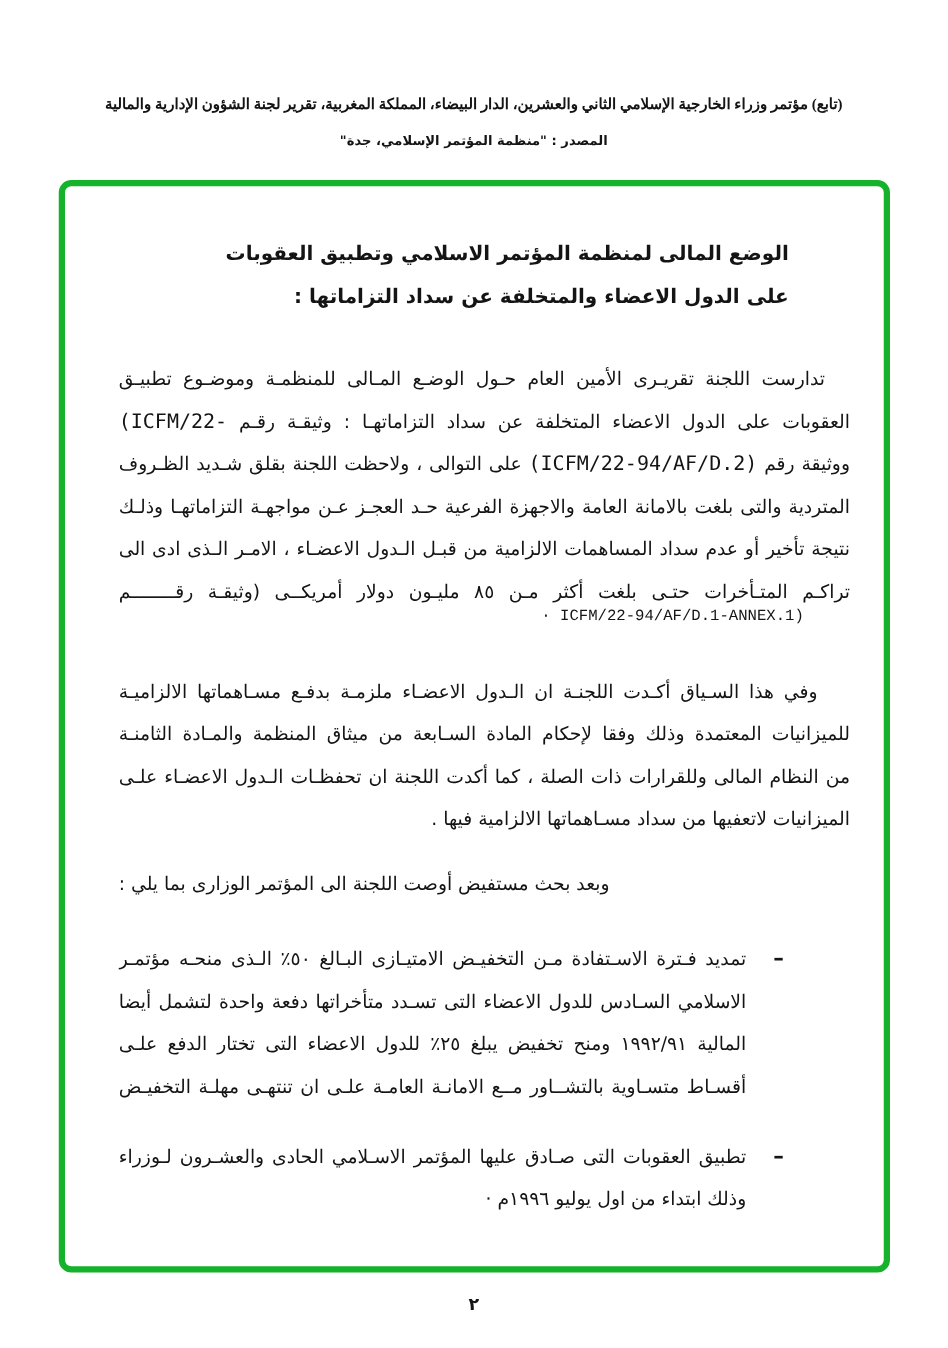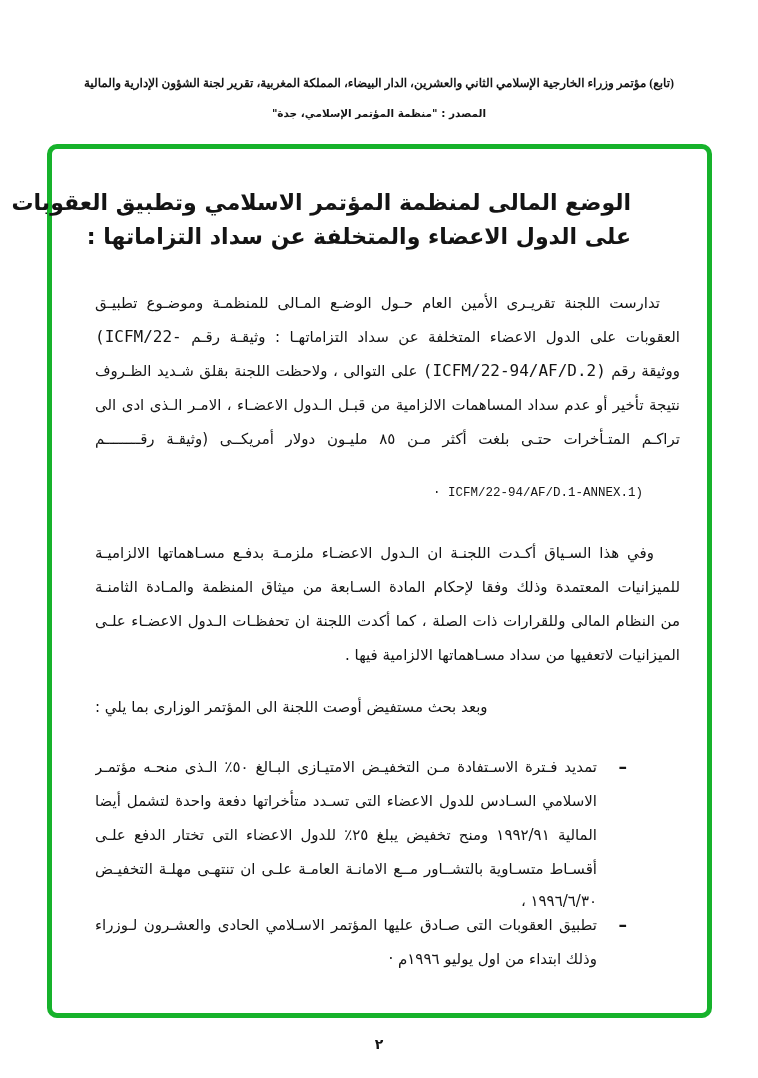--- a/index.html
+++ b/index.html
@@ -27,21 +27,21 @@
     position: absolute; left: 47px; top: 144px;
     width: 665px; height: 874px;
     box-sizing: border-box;
     border: 5px solid #16b22b;
     border-radius: 10px;
     background: transparent;
   }
   .title {
     position: absolute; top: 183px; right: 127px;
     direction: rtl; text-align: right;
-    font-size: 22px; font-weight: bold; line-height: 40px;
+    font-size: 16px; font-weight: bold; line-height: 40px;
   }
   .para, .intro, .bullet {
     position: absolute; left: 95px;
     direction: rtl;
     font-size: 15px; line-height: 34px;
   }
   .para { right: 78px; }
   .para1 { top: 286px; }
   .para2 { top: 536px; }
   .line { height: 34px; overflow: hidden; }
@@ -98,20 +98,21 @@
 
 <div class="title">
     <div class="line n">الوضع المالى لمنظمة المؤتمر الاسلامي وتطبيق العقوبات</div>
     <div class="line n">على الدول الاعضاء والمتخلفة عن سداد التزاماتها :</div>
   </div>
 
 <div class="para para1">
     <div class="line j">تدارست اللجنة تقريـرى الأمين العام حـول الوضـع المـالى للمنظمـة وموضـوع تطبيـق</div>
     <div class="line j">العقوبات على الدول الاعضاء المتخلفة عن سداد التزاماتهـا : وثيقـة رقـم <span class="code" dir="ltr">(ICFM/22-94/AF/D.1)</span></div>
     <div class="line j">ووثيقة رقم <span class="code" dir="ltr">(ICFM/22-94/AF/D.2)</span> على التوالى ، ولاحظت اللجنة بقلق شـديد الظـروف الماليـة</div>
+    <div class="line j">المتردية والتى بلغت بالامانة العامة والاجهزة الفرعية حـد العجـز عـن مواجهـة التزاماتهـا وذلـك</div>
     <div class="line j">نتيجة تأخير أو عدم سداد المساهمات الالزامية من قبـل الـدول الاعضـاء ، الامـر الـذى ادى الى</div>
     <div class="line j">تراكـم المتـأخرات حتـى بلغت أكثر مـن ٨٥ مليـون دولار أمريكــى (وثيقـة رقــــــــم</div>
   </div>
 
 <div class="annex">· ICFM/22-94/AF/D.1-ANNEX.1)</div>
 
 <div class="para para2">
     <div class="line j">وفي هذا السـياق أكـدت اللجنـة ان الـدول الاعضـاء ملزمـة بدفـع مسـاهماتها الالزاميـة</div>
     <div class="line j">للميزانيات المعتمدة وذلك وفقا لإحكام المادة السـابعة من ميثاق المنظمة والمـادة الثامنـة والثلاثـين</div>
     <div class="line j">من النظام المالى وللقرارات ذات الصلة ، كما أكدت اللجنة ان تحفظـات الـدول الاعضـاء علـى</div>
@@ -121,21 +122,20 @@
 <div class="intro">وبعد بحث مستفيض أوصت اللجنة الى المؤتمر الوزارى بما يلي :</div>
 
 <div class="bullet bullet1">
   <span class="marker">–</span>
   <div class="bullet-text">
       <div class="line j">تمديد فـترة الاسـتفادة مـن التخفيـض الامتيـازى البـالغ ٥٠٪ الـذى منحـه مؤتمـر القمـة</div>
       <div class="line j">الاسلامي السـادس للدول الاعضاء التى تسـدد متأخراتها دفعة واحدة لتشمل أيضا السـنة</div>
       <div class="line j">المالية ١٩٩٢/٩١ ومنح تخفيض يبلغ ٢٥٪ للدول الاعضاء التى تختار الدفع علـى ثمانيـة</div>
       <div class="line j">أقسـاط متسـاوية بالتشــاور مــع الامانـة العامـة علـى ان تنتهـى مهلـة التخفيـض في</div>
     </div>
-  <div class="bullet-text date-line">١٩٩٦/٦/٣٠ ،</div>
 </div>
 
 <div class="bullet bullet2">
   <span class="marker">–</span>
   <div class="bullet-text">
       <div class="line j">تطبيق العقوبات التى صـادق عليها المؤتمر الاسـلامي الحادى والعشـرون لـوزراء الخارجيـة</div>
     </div>
   <div class="bullet-text b2-last">وذلك ابتداء من اول يوليو ١٩٩٦م ·</div>
 </div>
 

